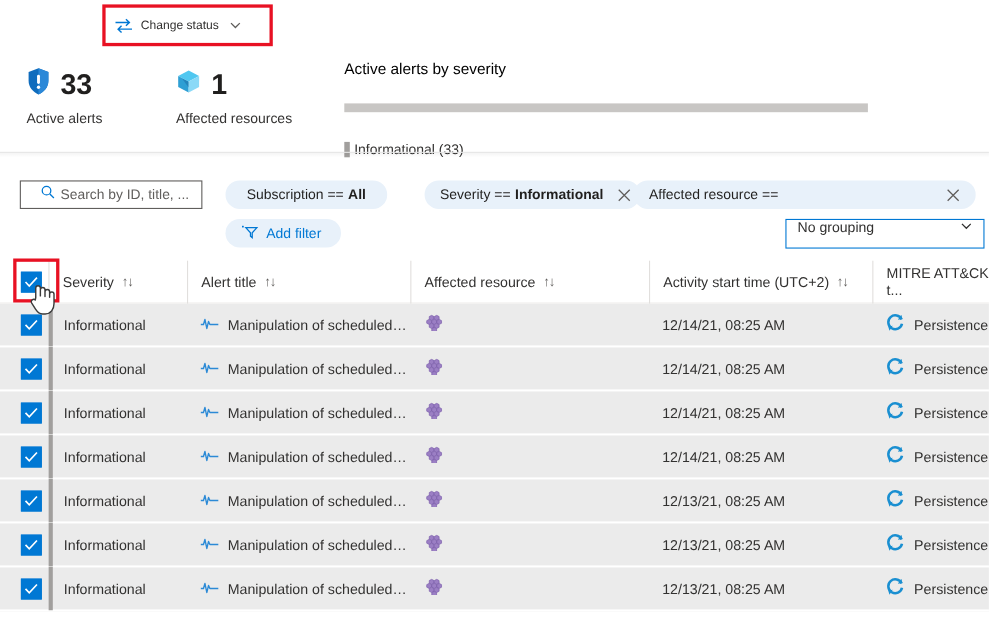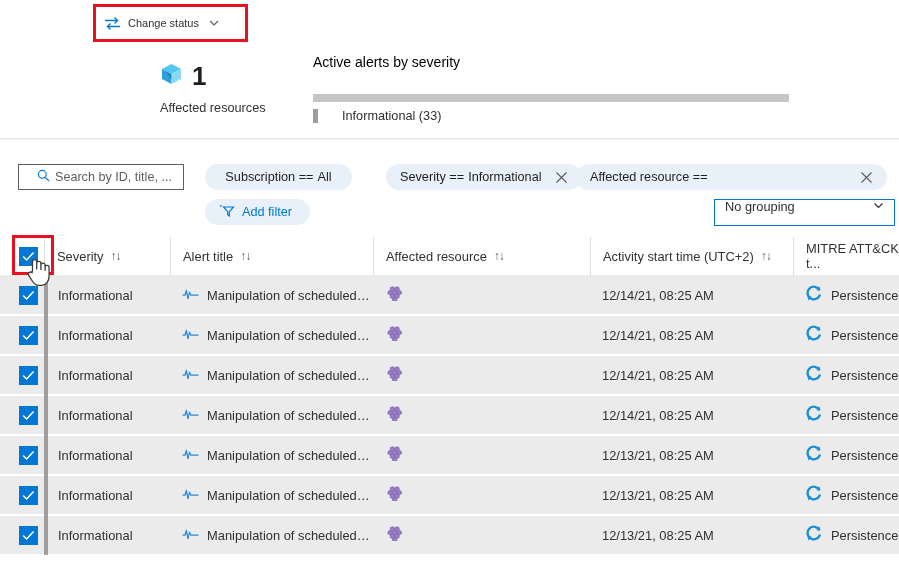--- a/index.html
+++ b/index.html
@@ -40,21 +40,21 @@
   .stat { position: absolute; }
   .stat .big { display: flex; align-items: center; gap: 9px; height: 32px;}
   .stat .num { font-size: 26px; font-weight: 600; color: #201f1e; line-height: 1; letter-spacing:-.2px;}
   .stat .cap { font-size: 12.7px; color: #323130; margin-top: 9px; display:block;}
   #stat-alerts { left: 24px; top: 14px; }
   #stat-res { left: 160px; top: 14px; }
 
   .sev-block { position: absolute; left: 313px; top: 8px; width: 480px; }
   .sev-title { font-size: 14px; color: #000000; margin-bottom: 24px; }
   .sev-bar-track { width: 476px; height: 8px; background: #c8c6c4; }
-  .sev-legend { display: flex; align-items: center; gap: 24px; margin-top: 7px; }
+  .sev-legend { display: flex; align-items: center; gap: 4px; margin-top: 27px; }
   .sev-swatch { width: 5px; height: 14px; background: #a19f9d; display:block;}
   .sev-legend-text { font-size: 12.7px; color: #323130; }
 
   .divider {
     position: absolute; left: 0; top: 138px; width: 899px; height: 1px;
     background: #e6e6e6;
   }
   .divider-shadow {
     position: absolute; left: 0; top: 139px; width: 899px; height: 4px;
     background: linear-gradient(to bottom, rgba(0,0,0,.045), rgba(0,0,0,0));
@@ -72,21 +72,21 @@
     font-size: 12.6px; color: #605e5c; width: 130px;
     font-family: "Liberation Sans", sans-serif; padding:0;
   }
   .search-box input::placeholder { color: #605e5c; }
   .pill {
     position: absolute; height: 26px; border-radius: 13px;
     background: #e8f1fa; display: flex; align-items: center;
     font-size: 12.7px; color: #201f1e; cursor: pointer;
     padding: 0 14px; white-space: nowrap;
   }
-  .pill b { font-weight: 400; margin-left: 4px; }
+  .pill b { font-weight: 700; margin-left: 4px; }
   .pill .x { margin-left: auto; padding-left: 12px; display:flex; align-items:center;}
   #pill-sub   { left: 205px; top: 21px; width: 147px; justify-content:center;}
   #pill-sev   { left: 386px; top: 21px; width: 196px; }
   #pill-res   { left: 576px; top: 21px; width: 311px; }
   #pill-add   { left: 205px; top: 56px; width: 105px; gap: 7px; }
   #pill-add .lbl { color: #0078d4; }
 
   .grouping {
     position: absolute; left: 714px; top: 56px; width: 181px; height: 27px;
     border: 1px solid #0078d4; background: #fff;
@@ -164,20 +164,34 @@
         <svg width="12" height="12" viewBox="0 0 12 12">
             <path d="M2 4 L6 8 L10 4" fill="none" stroke="#605e5c" stroke-width="1.2"></path>
           </svg>
       </span>
     </button>
     <div class="cmd-highlight"></div>
   </div>
 
   <div class="stats">
 
+    <div class="stat" id="stat-alerts">
+      <div class="big">
+        <span>
+          <svg width="22" height="26" viewBox="0 0 22 26">
+            <path d="M11 1 L20 4.4 V12.5 C20 18.5 15.8 23 11 24.8 C6.2 23 2 18.5 2 12.5 V4.4 Z" fill="#0f6cbd"></path>
+            <path d="M11 1 L20 4.4 V12.5 C20 18.5 15.8 23 11 24.8 Z" fill="#2b88d8"></path>
+            <rect x="9.7" y="7" width="2.6" height="8.3" rx="1.3" fill="#fff"></rect>
+            <circle cx="11" cy="18.3" r="1.5" fill="#fff"></circle>
+          </svg>
+        </span>
+        <span class="num">33</span>
+      </div>
+      <span class="cap">Active alerts</span>
+    </div>
 
     <div class="stat" id="stat-res">
       <div class="big">
         <span>
           <svg width="23" height="24" viewBox="0 0 23 24">
             <path d="M11.5 2 L21 7 L11.5 12 L2 7 Z" fill="#50c7f0"></path>
             <path d="M2 7 L11.5 12 L11.5 22 L2 17 Z" fill="#2e9fd4"></path>
             <path d="M21 7 L11.5 12 L11.5 22 L21 17 Z" fill="#8ad9f7"></path>
             <path d="M5.5 9.3 L11.5 12.4 L11.5 17.5 Z" fill="#1b6fa8" opacity=".55"></path>
           </svg>

